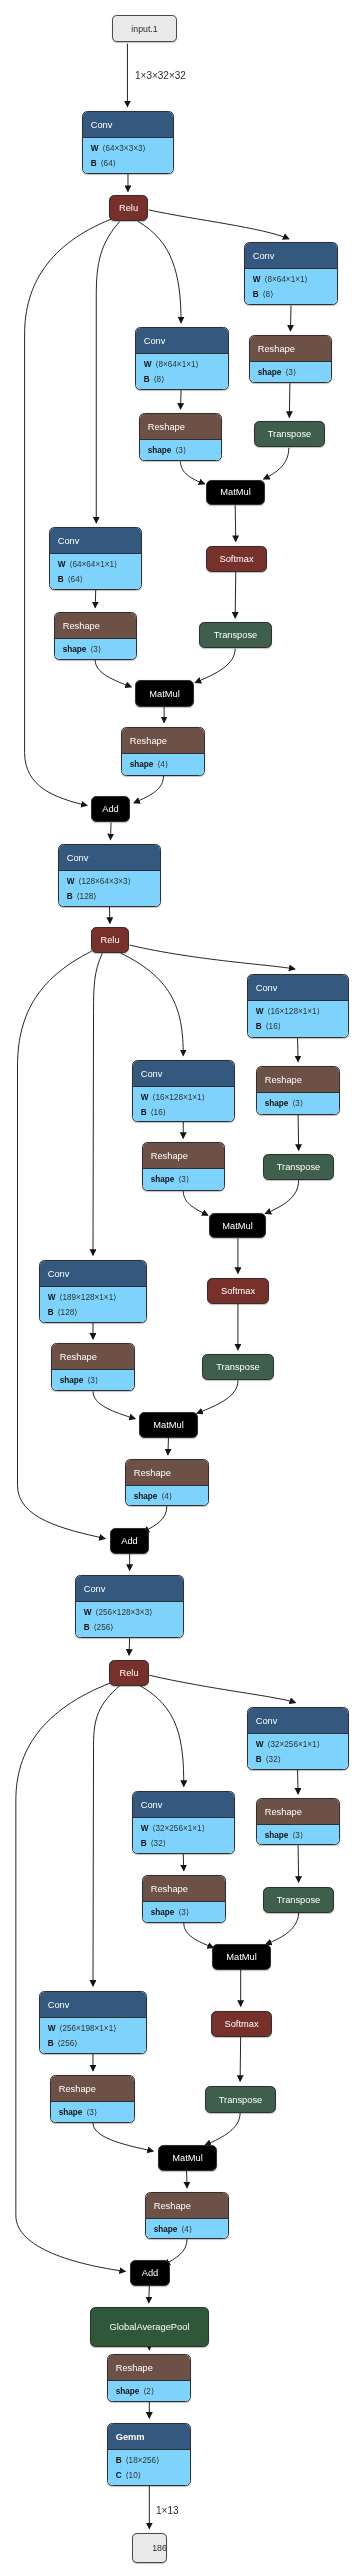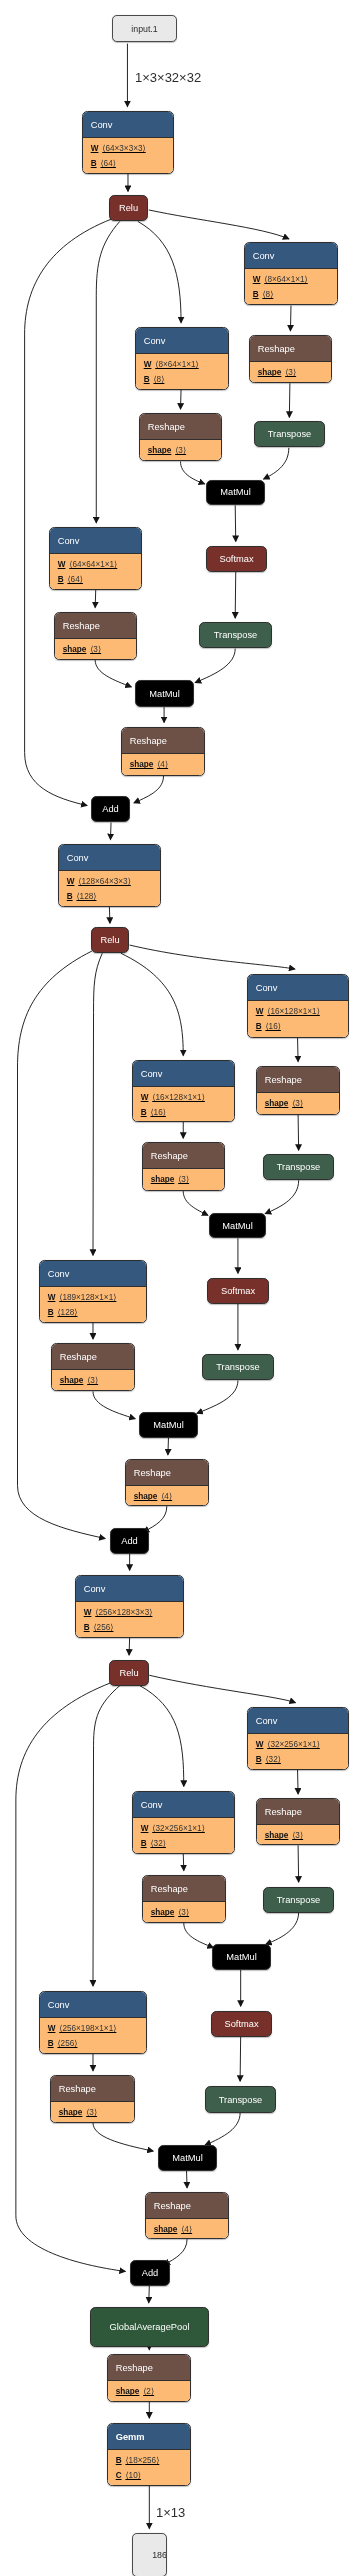--- a/index.html
+++ b/index.html
@@ -21,35 +21,35 @@
     box-shadow:0 0.5px 1.1px rgba(0,0,0,0.25);
   }
   .node .hdr{
     height:25px;
     display:flex;align-items:center;
     padding:0 7.7px;
     color:#ffffff;
     font-size:9.3px;
     border-bottom:1.1px solid #2f2f2f;
   }
-  .node .body{padding:4.4px 7.7px 3.3px 7.7px;background:#fdba74;text-decoration:underline;}
+  .node .body{padding:4.4px 7.7px 3.3px 7.7px;background:#7dd3fc;}
   .prow{line-height:14.8px;font-size:8.2px;white-space:nowrap;color:#333;}
   .pn{font-weight:bold;color:#111;margin-right:3.8px;}
   .single{
     display:flex;align-items:center;justify-content:center;
     color:#ffffff;font-size:9.3px;
   }
   .io{
     display:flex;align-items:center;justify-content:center;
     background:#e9e9e9;color:#2b2b2b;font-size:8.8px;
     border:1.1px solid #4a4a4a;border-radius:4.9px;
   }
   .edge-label{
     position:absolute;
-    font-size:13px;color:#2d2d2d;white-space:nowrap;
+    font-size:10px;color:#2d2d2d;white-space:nowrap;
   }
 </style>
 </head>
 <body>
 
 <div class="canvas">
   <svg id="edge-layer" xmlns="http://www.w3.org/2000/svg" width="361" height="2576" viewBox="0 0 660 4708">
     <defs>
       <marker id="arrow" viewBox="0 0 10 10" refX="8.5" refY="5" markerWidth="7.5" markerHeight="7.5" orient="auto-start-reverse">
         <path d="M 0 0 L 10 5 L 0 10 z" fill="#141414"></path>
@@ -302,20 +302,20 @@
           <div class="prow"><span class="pn">shape</span><span class="pv">⟨2⟩</span></div>
         </div>
       </div>
       <div class="node headed kind-gemm" style="left: 107px; top: 2423px; width: 84px; height: 63px;">
         <div class="hdr" style="background: rgb(53, 88, 126); font-weight: bold;">Gemm</div>
         <div class="body">
           <div class="prow"><span class="pn">B</span><span class="pv">⟨18×256⟩</span></div>
           <div class="prow"><span class="pn">C</span><span class="pv">⟨10⟩</span></div>
         </div>
       </div>
-      <div class="node io" style="left: 132px; top: 2533px; width: 35px; height: 44px; padding-left: 20px;">186</div>
+      <div class="node io" style="left: 132px; top: 2533px; width: 35px; height: 30px; padding-left: 20px;">186</div>
     </div>
   <div id="label-layer">
       <div class="edge-label" style="left: 135px; top: 70px;">1×3×32×32</div>
       <div class="edge-label" style="left: 156px; top: 2505px;">1×13</div>
     </div>
 </div>
 
 
 </body></html>

